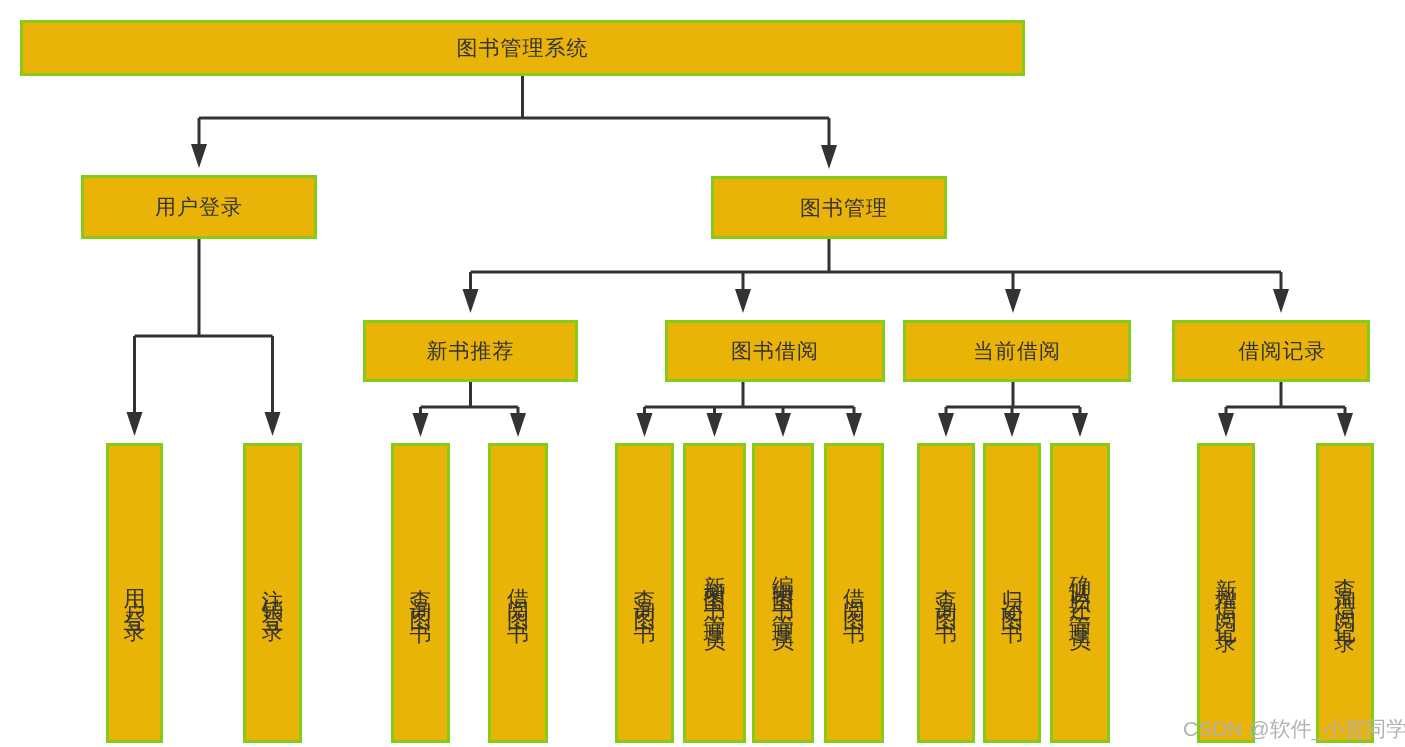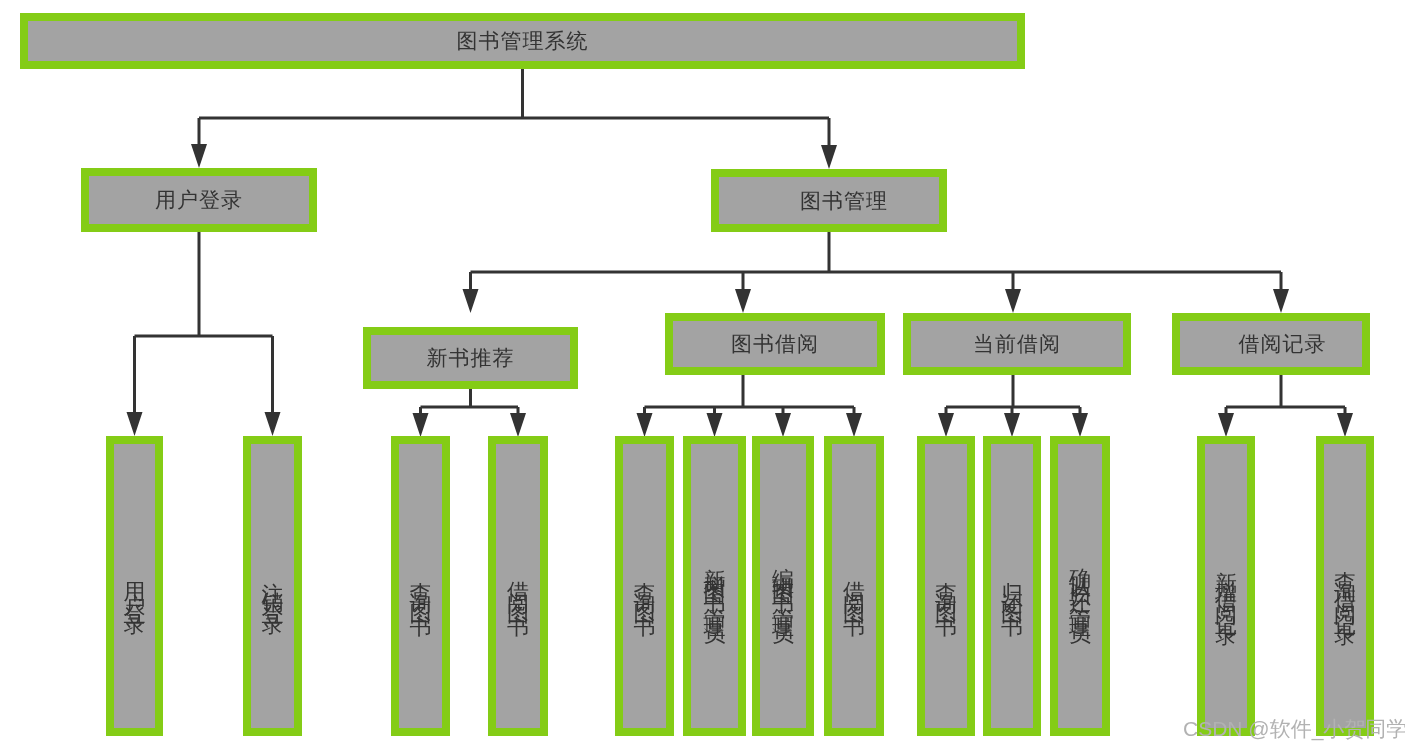--- a/index.html
+++ b/index.html
@@ -16,27 +16,28 @@
   }
   #connector-layer {
     position: absolute;
     left: 0;
     top: 0;
     z-index: 0;
   }
   .node {
     position: absolute;
     box-sizing: border-box;
-    border: 8px solid #84cc16;
-    background: #a3a3a3;
+    border: 3px solid #84cc16;
+    background: #eab308;
     color: #333333;
     display: flex;
     align-items: center;
     justify-content: center;
     z-index: 1;
+    margin-top: 7px;
   }
   .hbox {
     font-size: 21px;
     letter-spacing: 1px;
     white-space: nowrap;
   }
   .vbox {
     writing-mode: vertical-rl;
     text-orientation: mixed;
     font-size: 22px;
@@ -112,21 +113,21 @@
     M1072 413 L1088 413 L1080 437 Z
     M1218 413 L1234 413 L1226 437 Z
     M1337 413 L1353 413 L1345 437 Z"></path>
 </svg>
 
 <div class="node hbox" style="left:20px; top:13px; width:1005px; height:56px;">图书管理系统</div>
 
 <div class="node hbox" style="left:81px; top:168px; width:236px; height:64px;">用户登录</div>
 <div class="node hbox" style="left:711px; top:169px; width:236px; height:63px;padding-left:30px;">图书管理</div>
 
-<div class="node hbox" style="left:363px; top:327px; width:215px; height:62px;">新书推荐</div>
+<div class="node hbox" style="left:363px; top:313px; width:215px; height:62px;">新书推荐</div>
 <div class="node hbox" style="left:665px; top:313px; width:220px; height:62px;">图书借阅</div>
 <div class="node hbox" style="left:903px; top:313px; width:228px; height:62px;">当前借阅</div>
 <div class="node hbox" style="left:1172px; top:313px; width:198px; height:62px;padding-left:23px;">借阅记录</div>
 
 <div class="node vbox" style="left:106px; top:436px; width:57px; height:300px;">用户登录</div>
 <div class="node vbox" style="left:243px; top:436px; width:59px; height:300px;">注销登录</div>
 
 <div class="node vbox" style="left:391px; top:436px; width:59px; height:300px;">查询图书</div>
 <div class="node vbox" style="left:488px; top:436px; width:60px; height:300px;">借阅图书</div>
 

